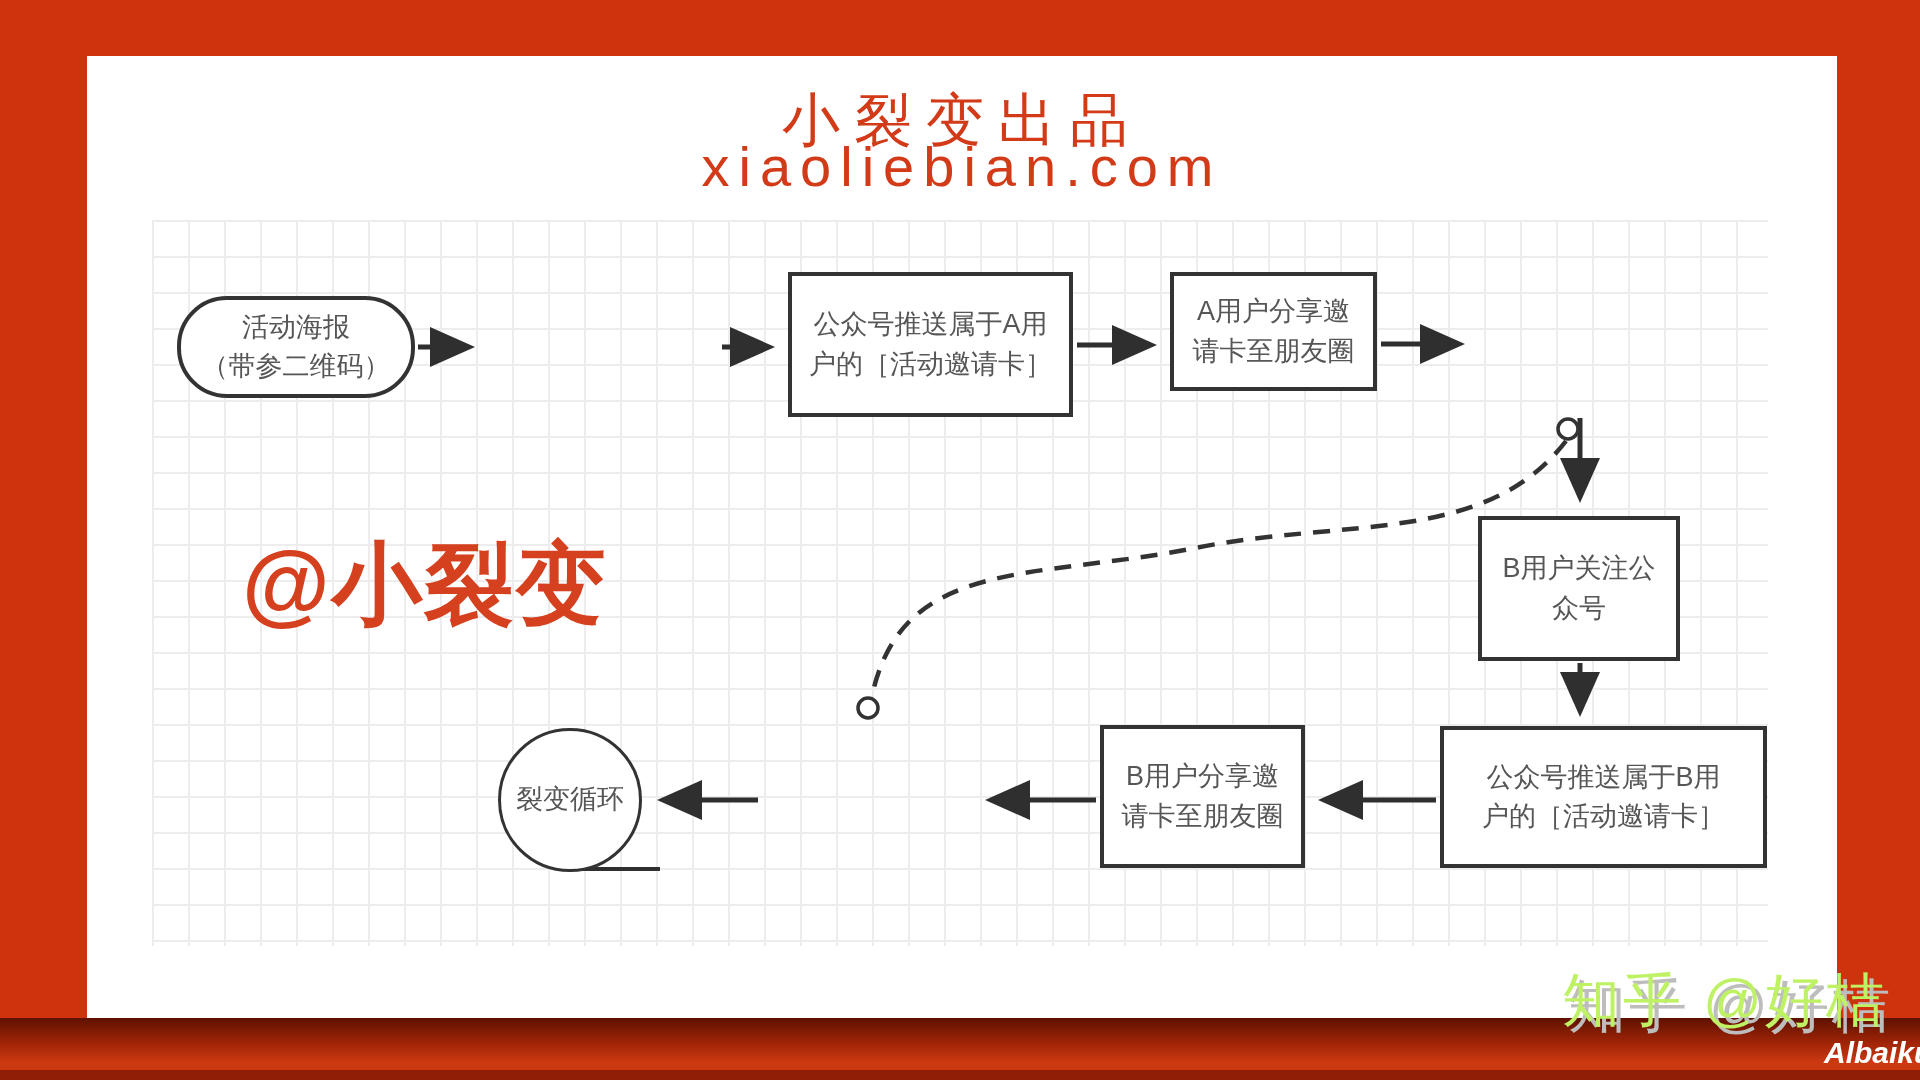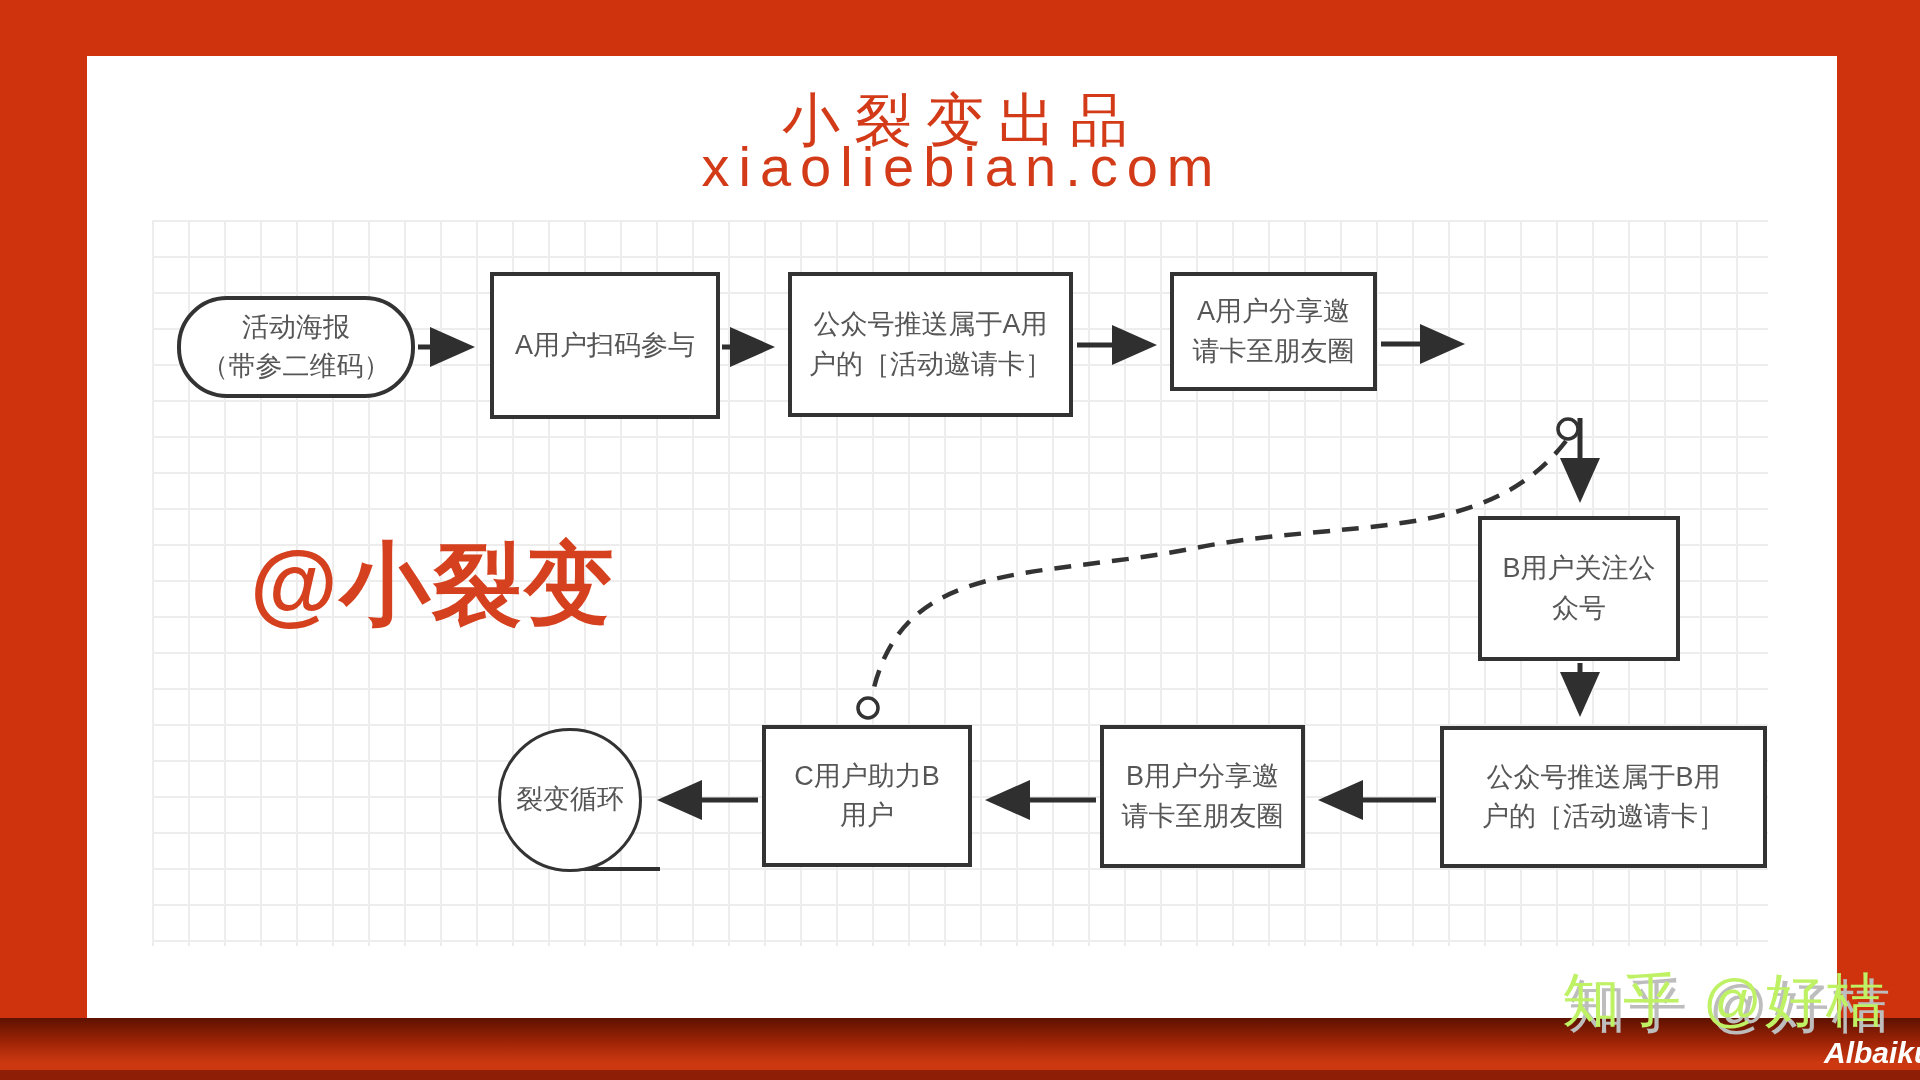--- a/index.html
+++ b/index.html
@@ -19,21 +19,21 @@
     background-image:
       linear-gradient(to right,#ededed 2px,transparent 2px),
       linear-gradient(to bottom,#ededed 2px,transparent 2px);
     background-size:36px 36px;}
   
   .title1{position:absolute;left:87px;top:82px;width:1750px;text-align:center;
     font-size:58px;font-weight:500;letter-spacing:14px;color:#d23a18;}
   .title2{position:absolute;left:87px;top:134px;width:1750px;text-align:center;
     font-size:56px;font-weight:500;letter-spacing:9px;color:#d23a18;}
   
-  .wm-center{position:absolute;left:250px;top:524px;font-size:90px;font-weight:bold;
+  .wm-center{position:absolute;left:242px;top:524px;font-size:90px;font-weight:bold;
     color:#d5401e;letter-spacing:2px;}
   
   .wm-br{position:absolute;left:1562px;top:962px;font-size:58px;font-weight:400;
     color:#bef264;letter-spacing:3px;text-shadow:6px 6px 0 #bdbdbd;white-space:nowrap;}
   .credit{position:absolute;left:1824px;top:1036px;font-size:30px;font-style:italic;
     font-weight:bold;color:#ffffff;white-space:nowrap;}
   
   .node{position:absolute;background:#ffffff;border:4px solid #333333;
     display:flex;align-items:center;justify-content:center;text-align:center;
     color:#565656;font-size:27px;line-height:1.45;box-sizing:border-box;}
@@ -77,23 +77,20 @@
     <path d="M 1566 441 C 1486 545, 1345 518, 1195 548 C 1035 580, 902 556, 872 696" stroke="#333333" stroke-width="4.5" stroke-dasharray="17 12" fill="none"></path>
     <circle cx="1568" cy="429" r="10" fill="#ffffff" stroke="#333333" stroke-width="3.5"></circle>
     <circle cx="868" cy="708" r="10" fill="#ffffff" stroke="#333333" stroke-width="3.5"></circle>
   </svg>
 
   <div class="node rounded" style="left:177px;top:296px;width:238px;height:102px;">
     <span>活动海报
 （带参二维码）</span>
   </div>
 
-  <div class="node" style="left:490px;top:272px;width:230px;height:147px;">
-    <span>A用户扫码参与</span>
-  </div>
 
   <div class="node" style="left:788px;top:272px;width:285px;height:145px;">
     <span>公众号推送属于A用
 户的［活动邀请卡］</span>
   </div>
 
   <div class="node" style="left:1170px;top:272px;width:207px;height:119px;">
     <span>A用户分享邀
 请卡至朋友圈</span>
   </div>
@@ -107,24 +104,20 @@
   <div class="node" style="left:1440px;top:726px;width:327px;height:142px;">
     <span>公众号推送属于B用
 户的［活动邀请卡］</span>
   </div>
 
   <div class="node" style="left:1100px;top:725px;width:205px;height:143px;">
     <span>B用户分享邀
 请卡至朋友圈</span>
   </div>
 
-  <div class="node" style="left:762px;top:725px;width:210px;height:142px;">
-    <span>C用户助力B
-用户</span>
-  </div>
 
   <div class="node circle" style="left:498px;top:728px;width:144px;height:144px;">
     <span>裂变循环</span>
   </div>
 
   <div class="wm-center">@小裂变</div>
   <div class="wm-br">知乎 @好桔</div>
   <div class="credit">Albaiku</div>
 
 </div>

